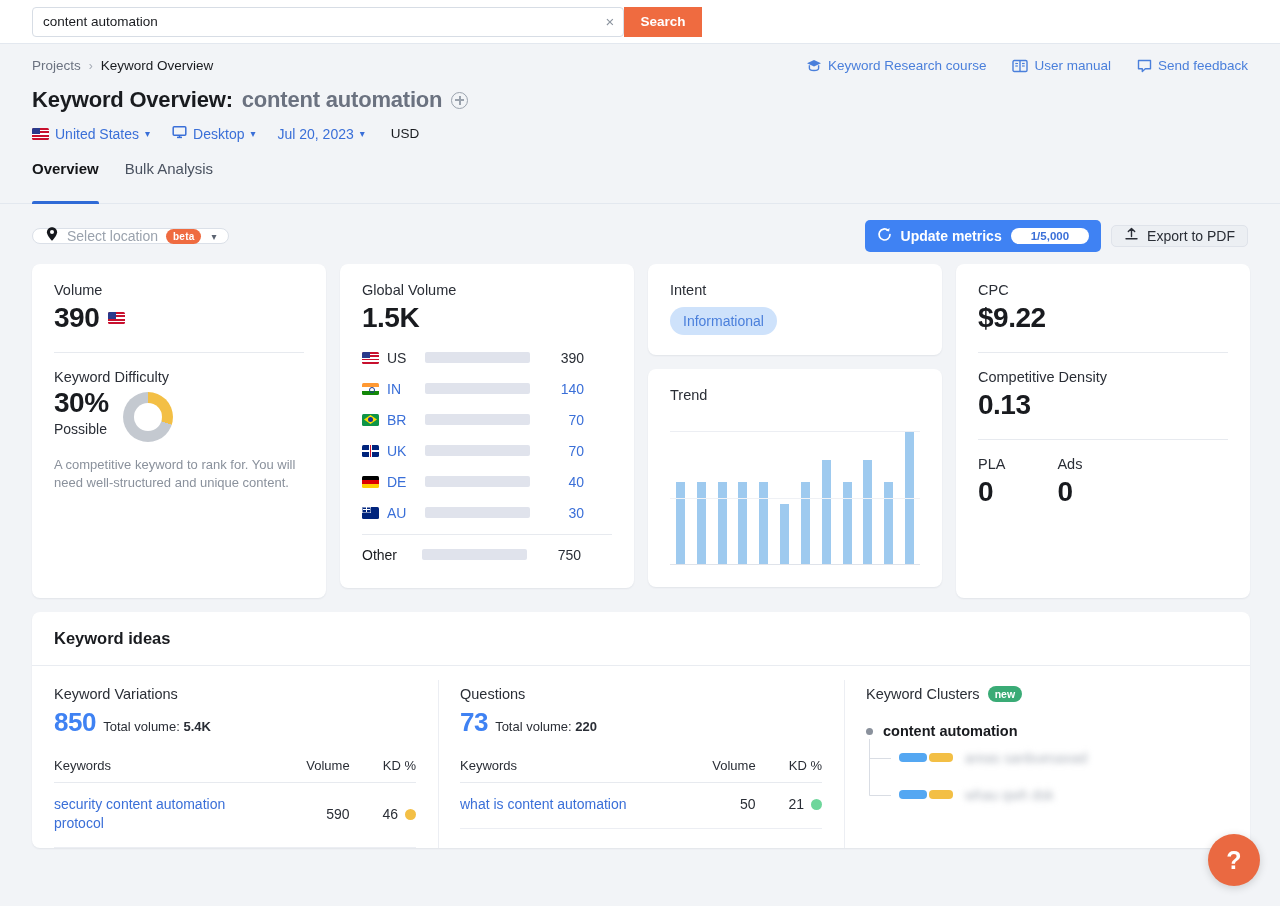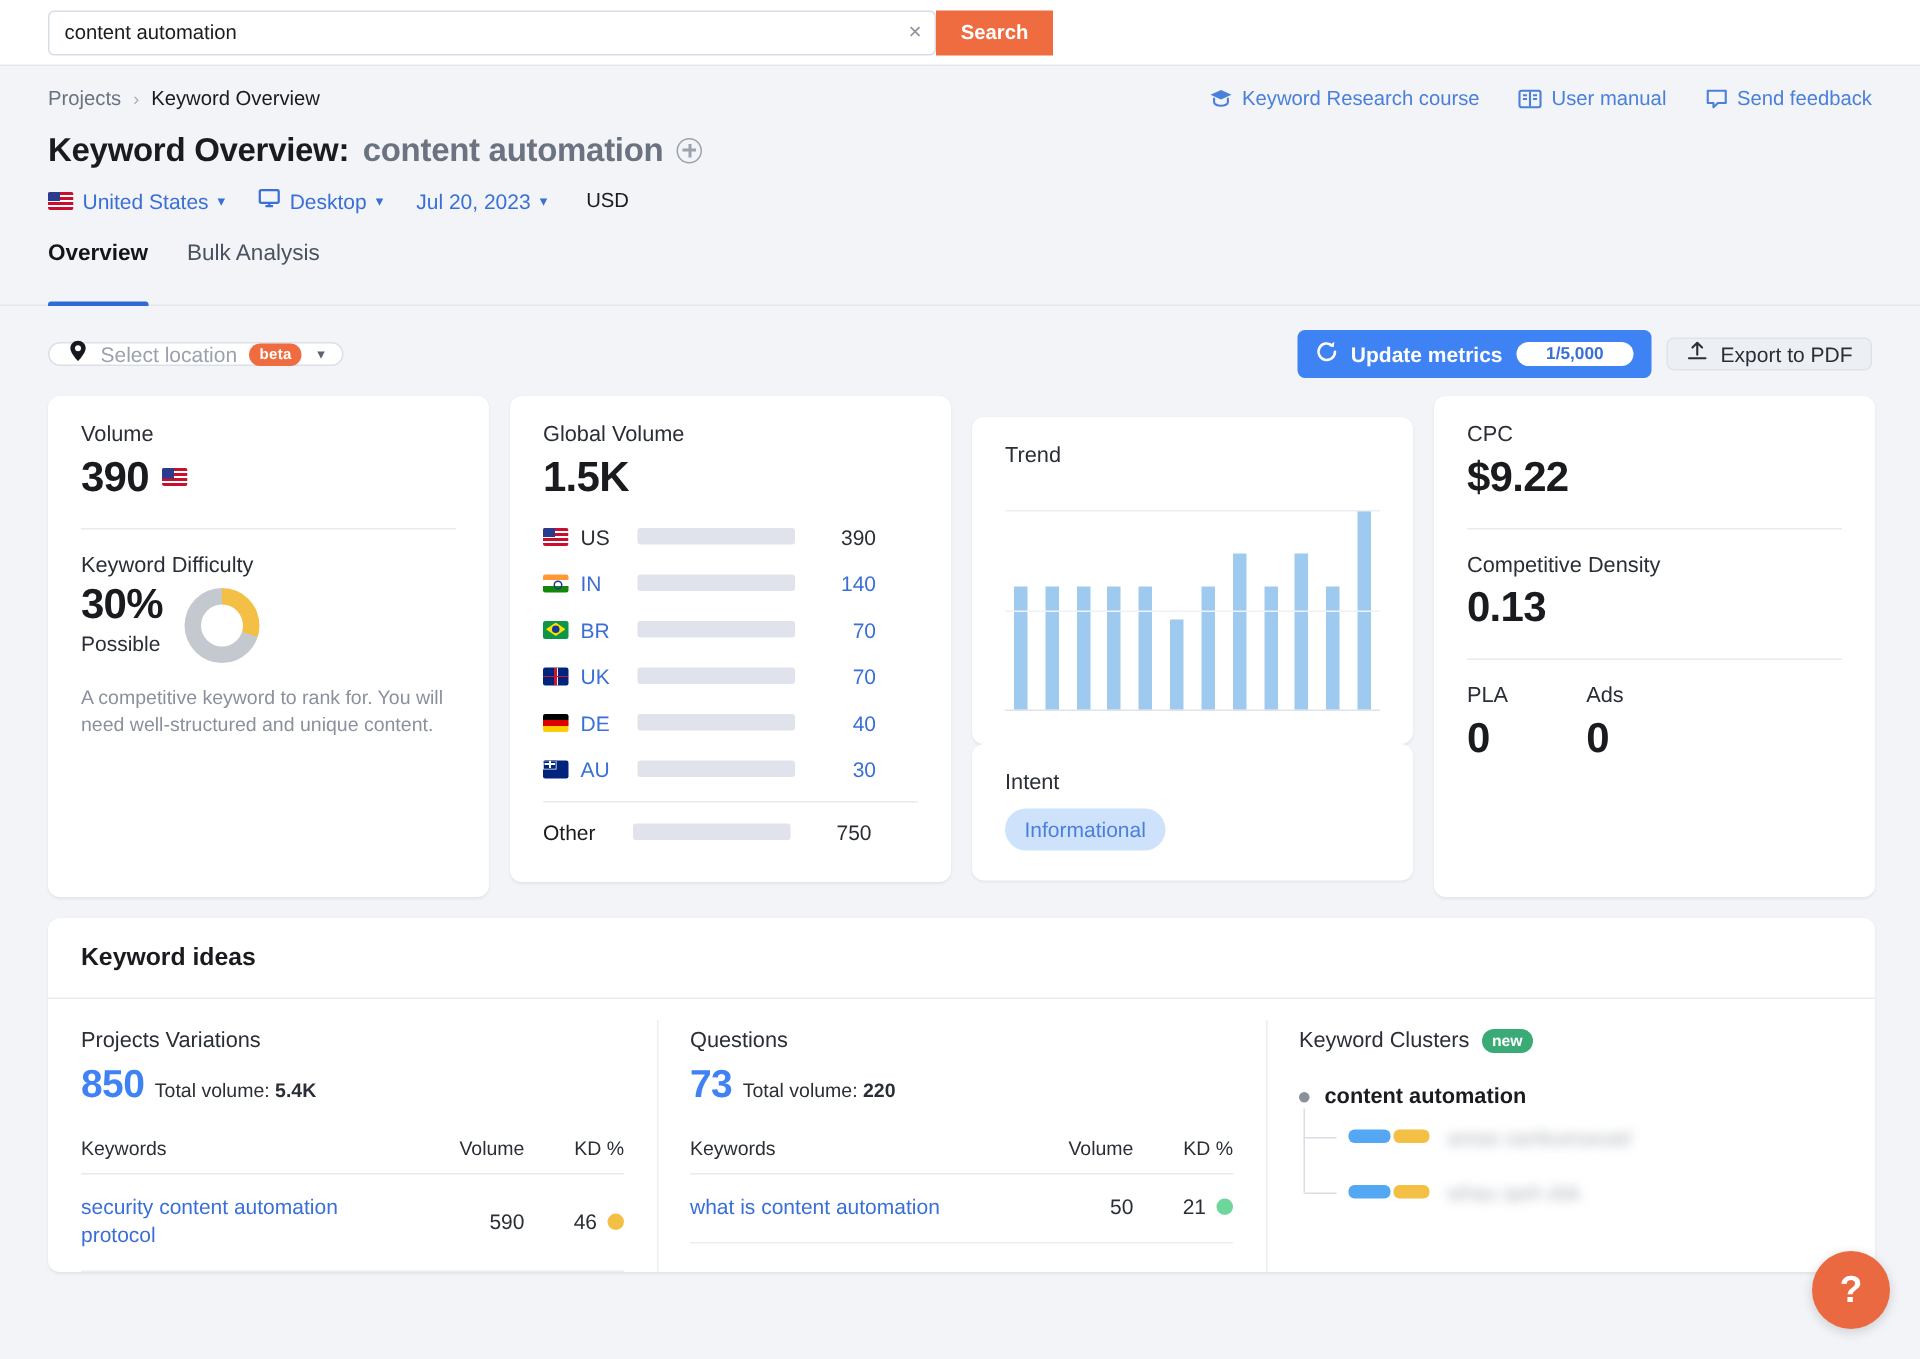--- a/index.html
+++ b/index.html
@@ -550,20 +550,24 @@
         <div class="gv-sep"></div>
         <div class="gv-row">
           <span class="gv-other-label">Other</span>
           <span class="gv-track"><span class="gv-fill" style="width:54%;background:#56a5f5"></span></span>
           <span class="gv-val">750</span>
         </div>
       </div>
   </div>
 
   <div>
+    <div class="card intent-card">
+      <div class="card-label">Intent</div>
+      <div class="intent-pill">Informational</div>
+    </div>
     <div class="card trend-card">
       <div class="card-label">Trend</div>
       <div class="trend-chart" id="trend-chart">
           <div class="tbar-slot">
             <span class="tbar" style="height:62%;background:#9ecaef"></span>
           </div>
           <div class="tbar-slot">
             <span class="tbar" style="height:62%;background:#9ecaef"></span>
           </div>
           <div class="tbar-slot">
@@ -590,24 +594,20 @@
           <div class="tbar-slot">
             <span class="tbar" style="height:78%;background:#9ecaef"></span>
           </div>
           <div class="tbar-slot">
             <span class="tbar" style="height:62%;background:#9ecaef"></span>
           </div>
           <div class="tbar-slot">
             <span class="tbar" style="height:100%;background:#9ecaef"></span>
           </div>
         </div>
-    </div>
-    <div class="card intent-card">
-      <div class="card-label">Intent</div>
-      <div class="intent-pill">Informational</div>
     </div>
   </div>
 
   <div class="card cpc-card">
     <div class="card-label">CPC</div>
     <div class="card-big">$9.22</div>
     <div class="hr"></div>
     <div class="card-label">Competitive Density</div>
     <div class="card-big">0.13</div>
     <div class="hr"></div>
@@ -622,21 +622,21 @@
       </div>
     </div>
   </div>
 </div>
 
 <div class="ideas">
   <div class="ideas-head">Keyword ideas</div>
   <div class="ideas-body">
 
     <div class="ideas-col">
-      <div class="col-title">Projects Variations</div>
+      <div class="col-title">Keyword Variations</div>
       <div class="col-stat">
         <span class="big">850</span>
         <span class="sub">
           <span>Total volume:</span>
           <b>5.4K</b>
         </span>
       </div>
       <table class="kw">
         <thead>
             <tr>

